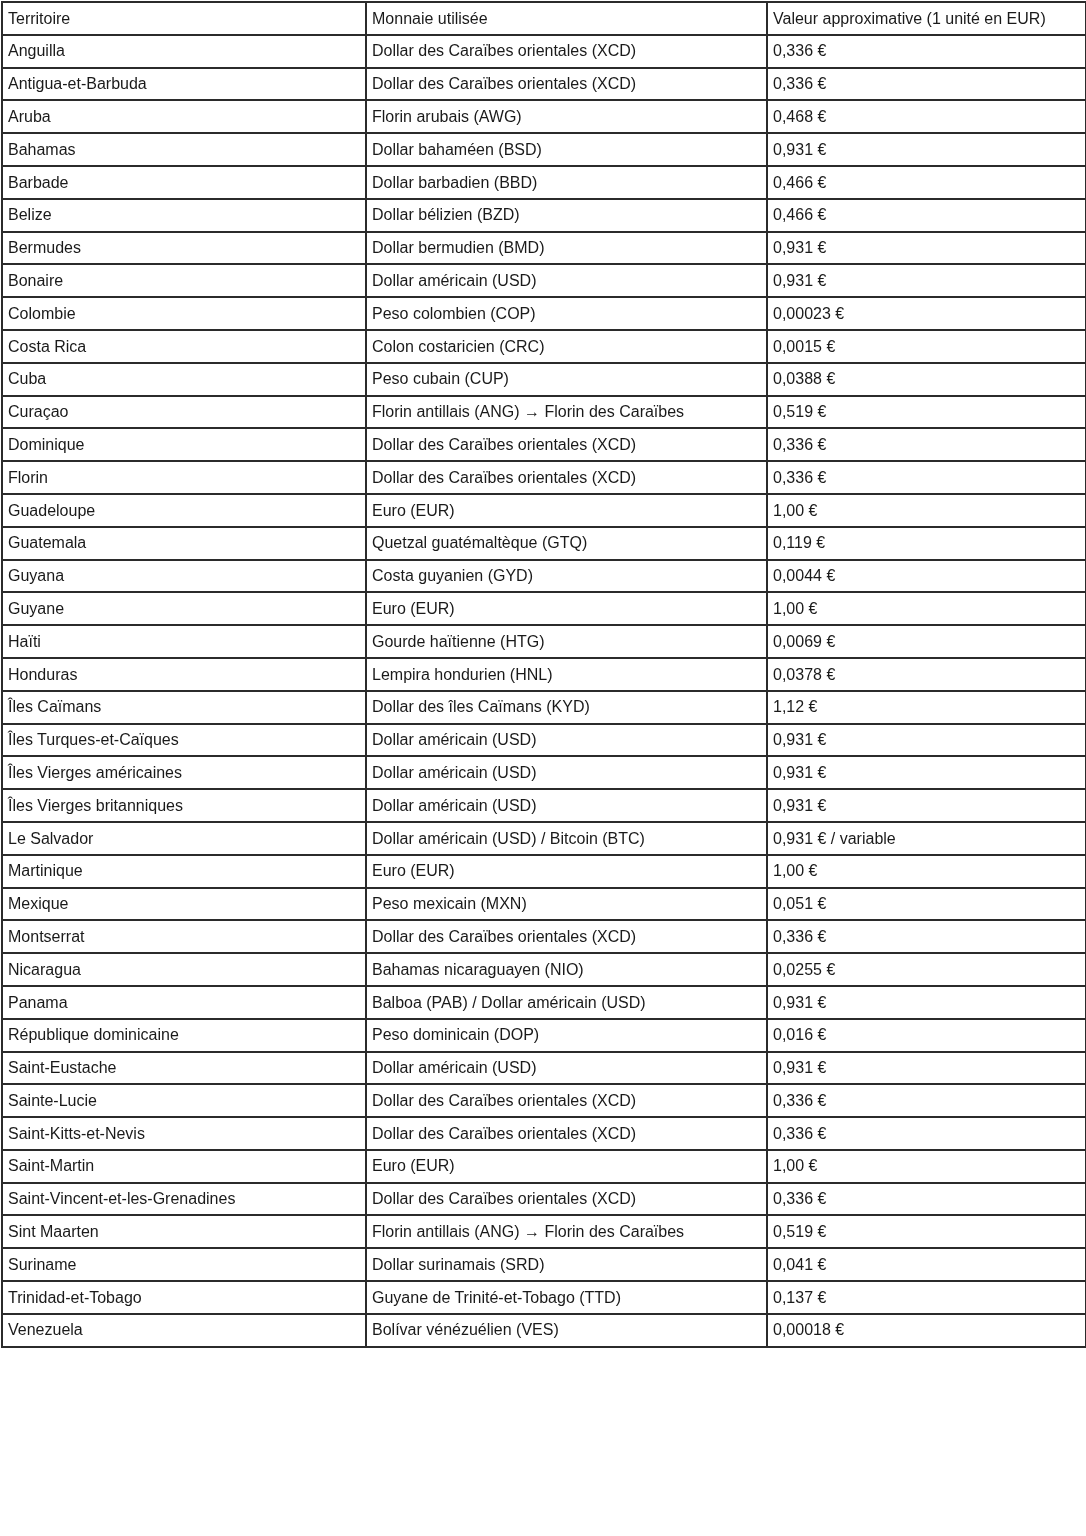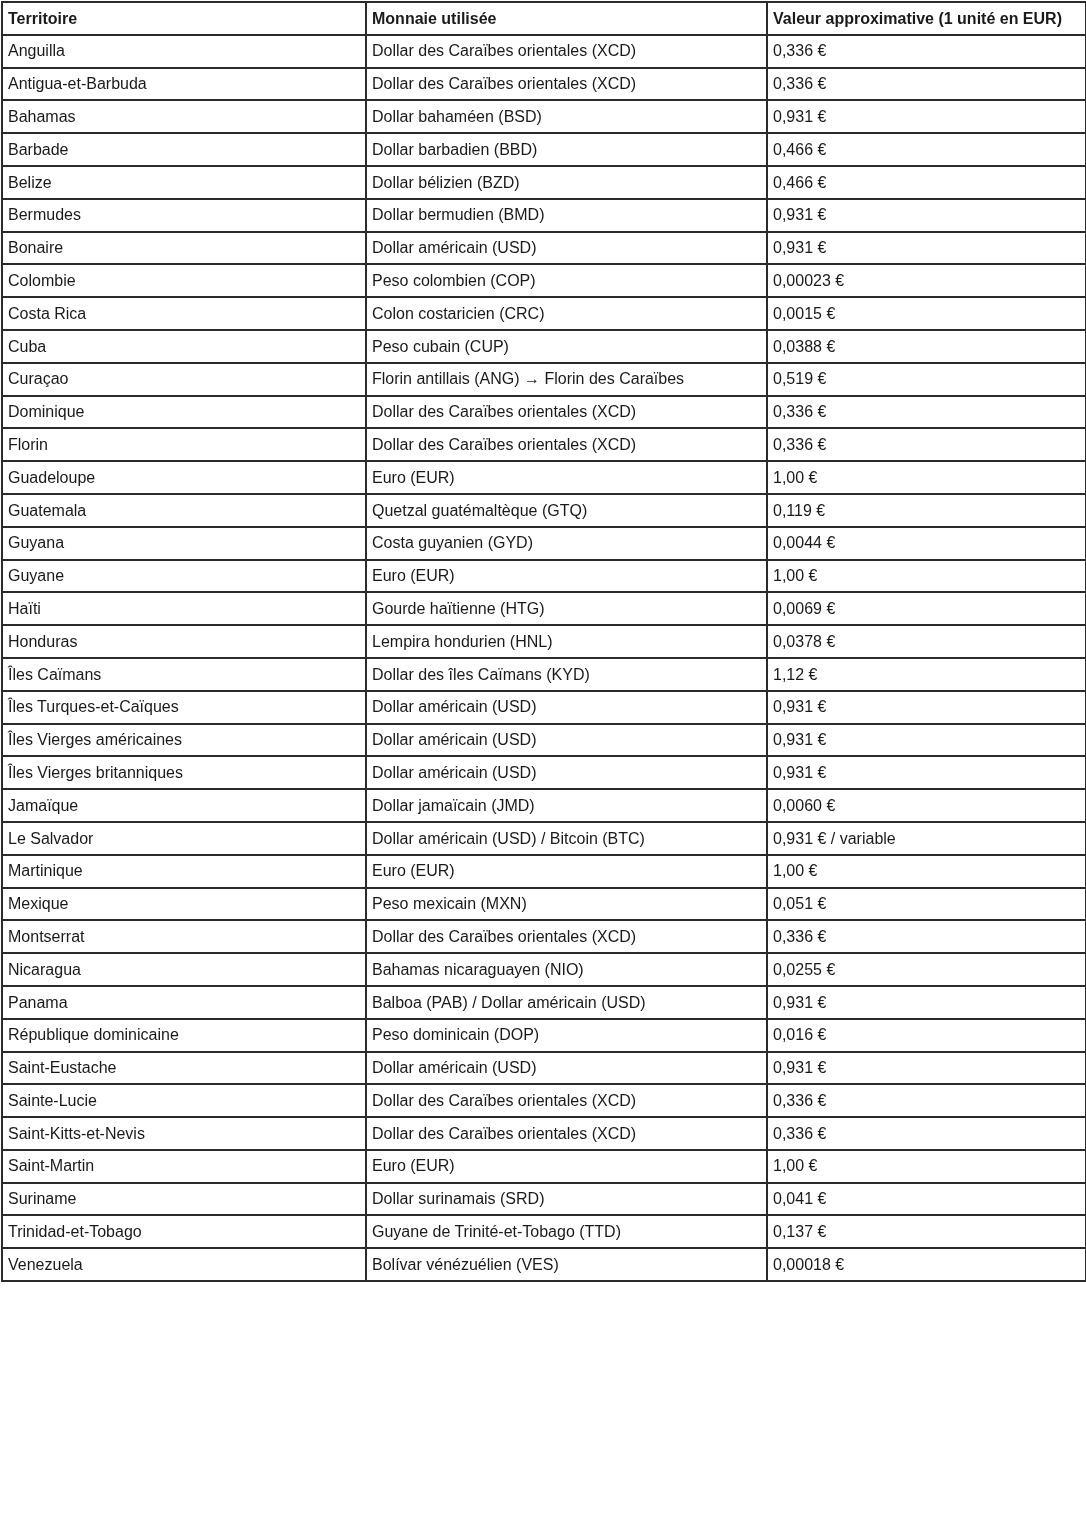--- a/index.html
+++ b/index.html
@@ -30,21 +30,21 @@
     height: 30.8px;
     font-size: 16px;
     line-height: 1.1;
     text-align: left;
     vertical-align: middle;
     white-space: nowrap;
     overflow: hidden;
     font-weight: 400;
   }
   .currency-table th {
-    font-weight: 700;
+    font-weight: 400;
     border-radius: 15px;
   }
 </style>
 </head>
 <body>
 
 <table class="currency-table">
   <colgroup>
     <col class="c1">
     <col class="c2">
@@ -62,20 +62,25 @@
         <td>Anguilla</td>
         <td>Dollar des Caraïbes orientales (XCD)</td>
         <td>0,336 €</td>
       </tr>
       <tr>
         <td>Antigua-et-Barbuda</td>
         <td>Dollar des Caraïbes orientales (XCD)</td>
         <td>0,336 €</td>
       </tr>
       <tr>
+        <td>Aruba</td>
+        <td>Florin arubais (AWG)</td>
+        <td>0,468 €</td>
+      </tr>
+      <tr>
         <td>Bahamas</td>
         <td>Dollar bahaméen (BSD)</td>
         <td>0,931 €</td>
       </tr>
       <tr>
         <td>Barbade</td>
         <td>Dollar barbadien (BBD)</td>
         <td>0,466 €</td>
       </tr>
       <tr>
@@ -167,25 +172,20 @@
         <td>Îles Vierges américaines</td>
         <td>Dollar américain (USD)</td>
         <td>0,931 €</td>
       </tr>
       <tr>
         <td>Îles Vierges britanniques</td>
         <td>Dollar américain (USD)</td>
         <td>0,931 €</td>
       </tr>
       <tr>
-        <td>Jamaïque</td>
-        <td>Dollar jamaïcain (JMD)</td>
-        <td>0,0060 €</td>
-      </tr>
-      <tr>
         <td>Le Salvador</td>
         <td>Dollar américain (USD) / Bitcoin (BTC)</td>
         <td>0,931 € / variable</td>
       </tr>
       <tr>
         <td>Martinique</td>
         <td>Euro (EUR)</td>
         <td>1,00 €</td>
       </tr>
       <tr>
@@ -225,20 +225,30 @@
       </tr>
       <tr>
         <td>Saint-Kitts-et-Nevis</td>
         <td>Dollar des Caraïbes orientales (XCD)</td>
         <td>0,336 €</td>
       </tr>
       <tr>
         <td>Saint-Martin</td>
         <td>Euro (EUR)</td>
         <td>1,00 €</td>
+      </tr>
+      <tr>
+        <td>Saint-Vincent-et-les-Grenadines</td>
+        <td>Dollar des Caraïbes orientales (XCD)</td>
+        <td>0,336 €</td>
+      </tr>
+      <tr>
+        <td>Sint Maarten</td>
+        <td>Florin antillais (ANG) → Florin des Caraïbes</td>
+        <td>0,519 €</td>
       </tr>
       <tr>
         <td>Suriname</td>
         <td>Dollar surinamais (SRD)</td>
         <td>0,041 €</td>
       </tr>
       <tr>
         <td>Trinidad-et-Tobago</td>
         <td>Guyane de Trinité-et-Tobago (TTD)</td>
         <td>0,137 €</td>

